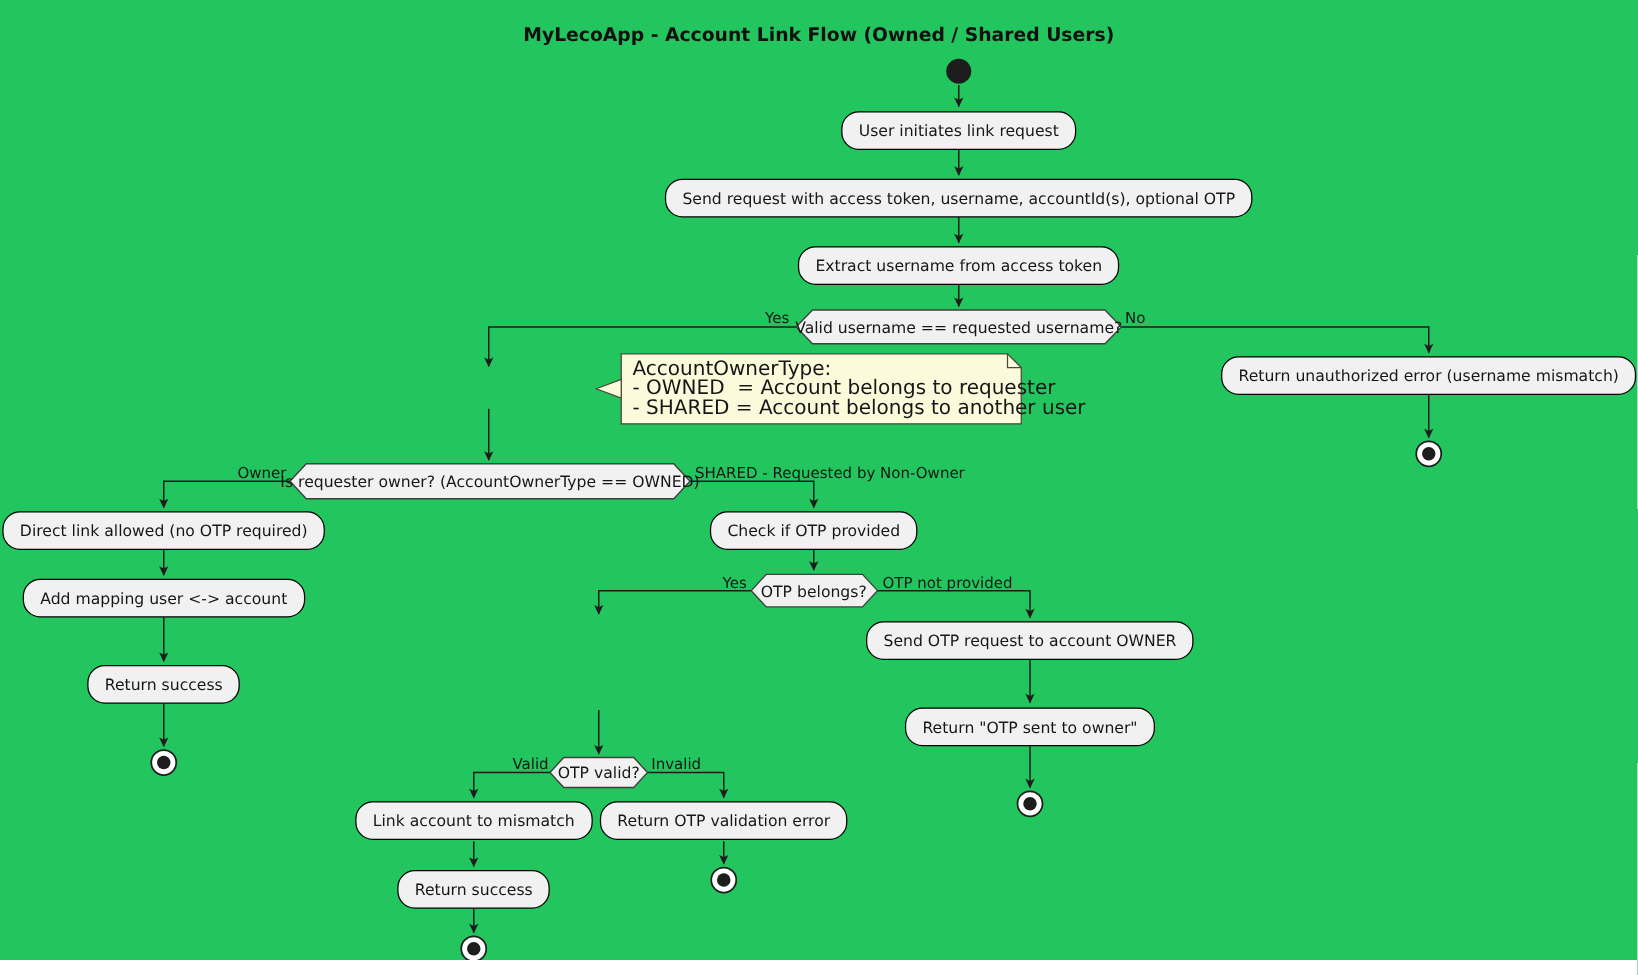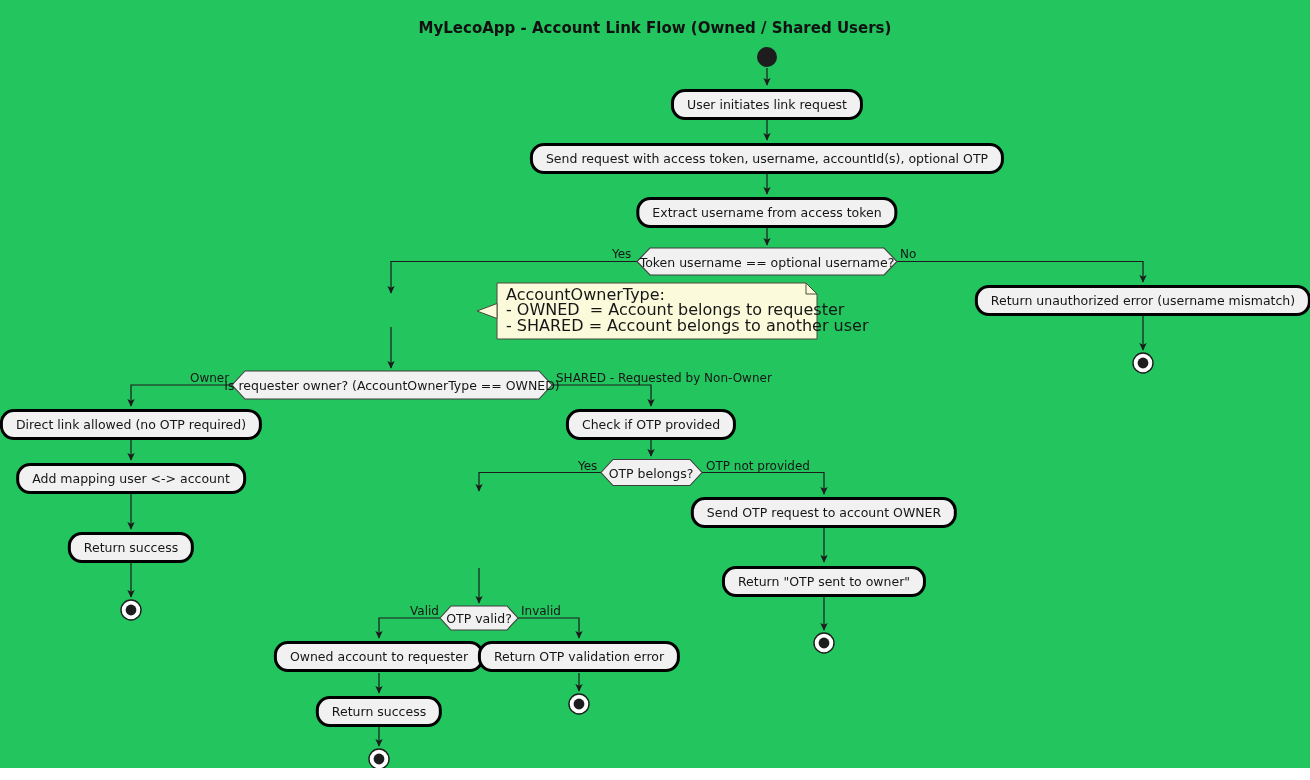--- a/index.html
+++ b/index.html
@@ -17,21 +17,21 @@
     text-align: center;
     font-weight: bold;
     font-size: 15px;
     color: #111111;
   }
   .wires { position: absolute; top: 0; left: 0; }
   .node {
     position: absolute;
     transform: translateX(-50%);
     background: #f1f1f1;
-    border: 3px solid #000000;
+    border: 1px solid #000000;
     border-radius: 14px;
     height: 31px;
     display: flex;
     align-items: center;
     padding: 0 13px;
     font-size: 12.5px;
     color: #161616;
     white-space: nowrap;
     box-sizing: border-box;
   }
@@ -147,25 +147,25 @@
   <div class="node" style="left:767px; top:89px;">User initiates link request</div>
   <div class="node" style="left:767px; top:143px;">Send request with access token, username, accountId(s), optional OTP</div>
   <div class="node" style="left:767px; top:197px;">Extract username from access token</div>
   <div class="node" style="left:1143px; top:285px;">Return unauthorized error (username mismatch)</div>
   <div class="node" style="left:131px; top:409px;">Direct link allowed (no OTP required)</div>
   <div class="node" style="left:131px; top:463px;">Add mapping user &lt;-&gt; account</div>
   <div class="node" style="left:131px; top:532px;">Return success</div>
   <div class="node" style="left:651px; top:409px;">Check if OTP provided</div>
   <div class="node" style="left:824px; top:497px;">Send OTP request to account OWNER</div>
   <div class="node" style="left:824px; top:566px;">Return "OTP sent to owner"</div>
-  <div class="node" style="left:379px; top:641px;">Owned account to requester</div>
+  <div class="node" style="left:379px; top:641px;">Link account to mismatch</div>
   <div class="node" style="left:579px; top:641px;">Return OTP validation error</div>
   <div class="node" style="left:379px; top:696px;">Return success</div>
 
-  <div class="hex-label" style="left:767px; top:262px;">Token username == optional username?</div>
+  <div class="hex-label" style="left:767px; top:262px;">Valid username == requested username?</div>
   <div class="hex-label" style="left:392px; top:385px;">Is requester owner? (AccountOwnerType == OWNED)</div>
   <div class="hex-label" style="left:651px; top:473px;">OTP belongs?</div>
   <div class="hex-label" style="left:479px; top:618px;">OTP valid?</div>
 
   <div class="edge-label" style="left:612px; top:247px;">Yes</div>
   <div class="edge-label" style="left:900px; top:247px;">No</div>
   <div class="edge-label" style="left:190px; top:371px;">Owner</div>
   <div class="edge-label" style="left:556px; top:371px;">SHARED - Requested by Non-Owner</div>
   <div class="edge-label" style="left:578px; top:459px;">Yes</div>
   <div class="edge-label" style="left:706px; top:459px;">OTP not provided</div>

